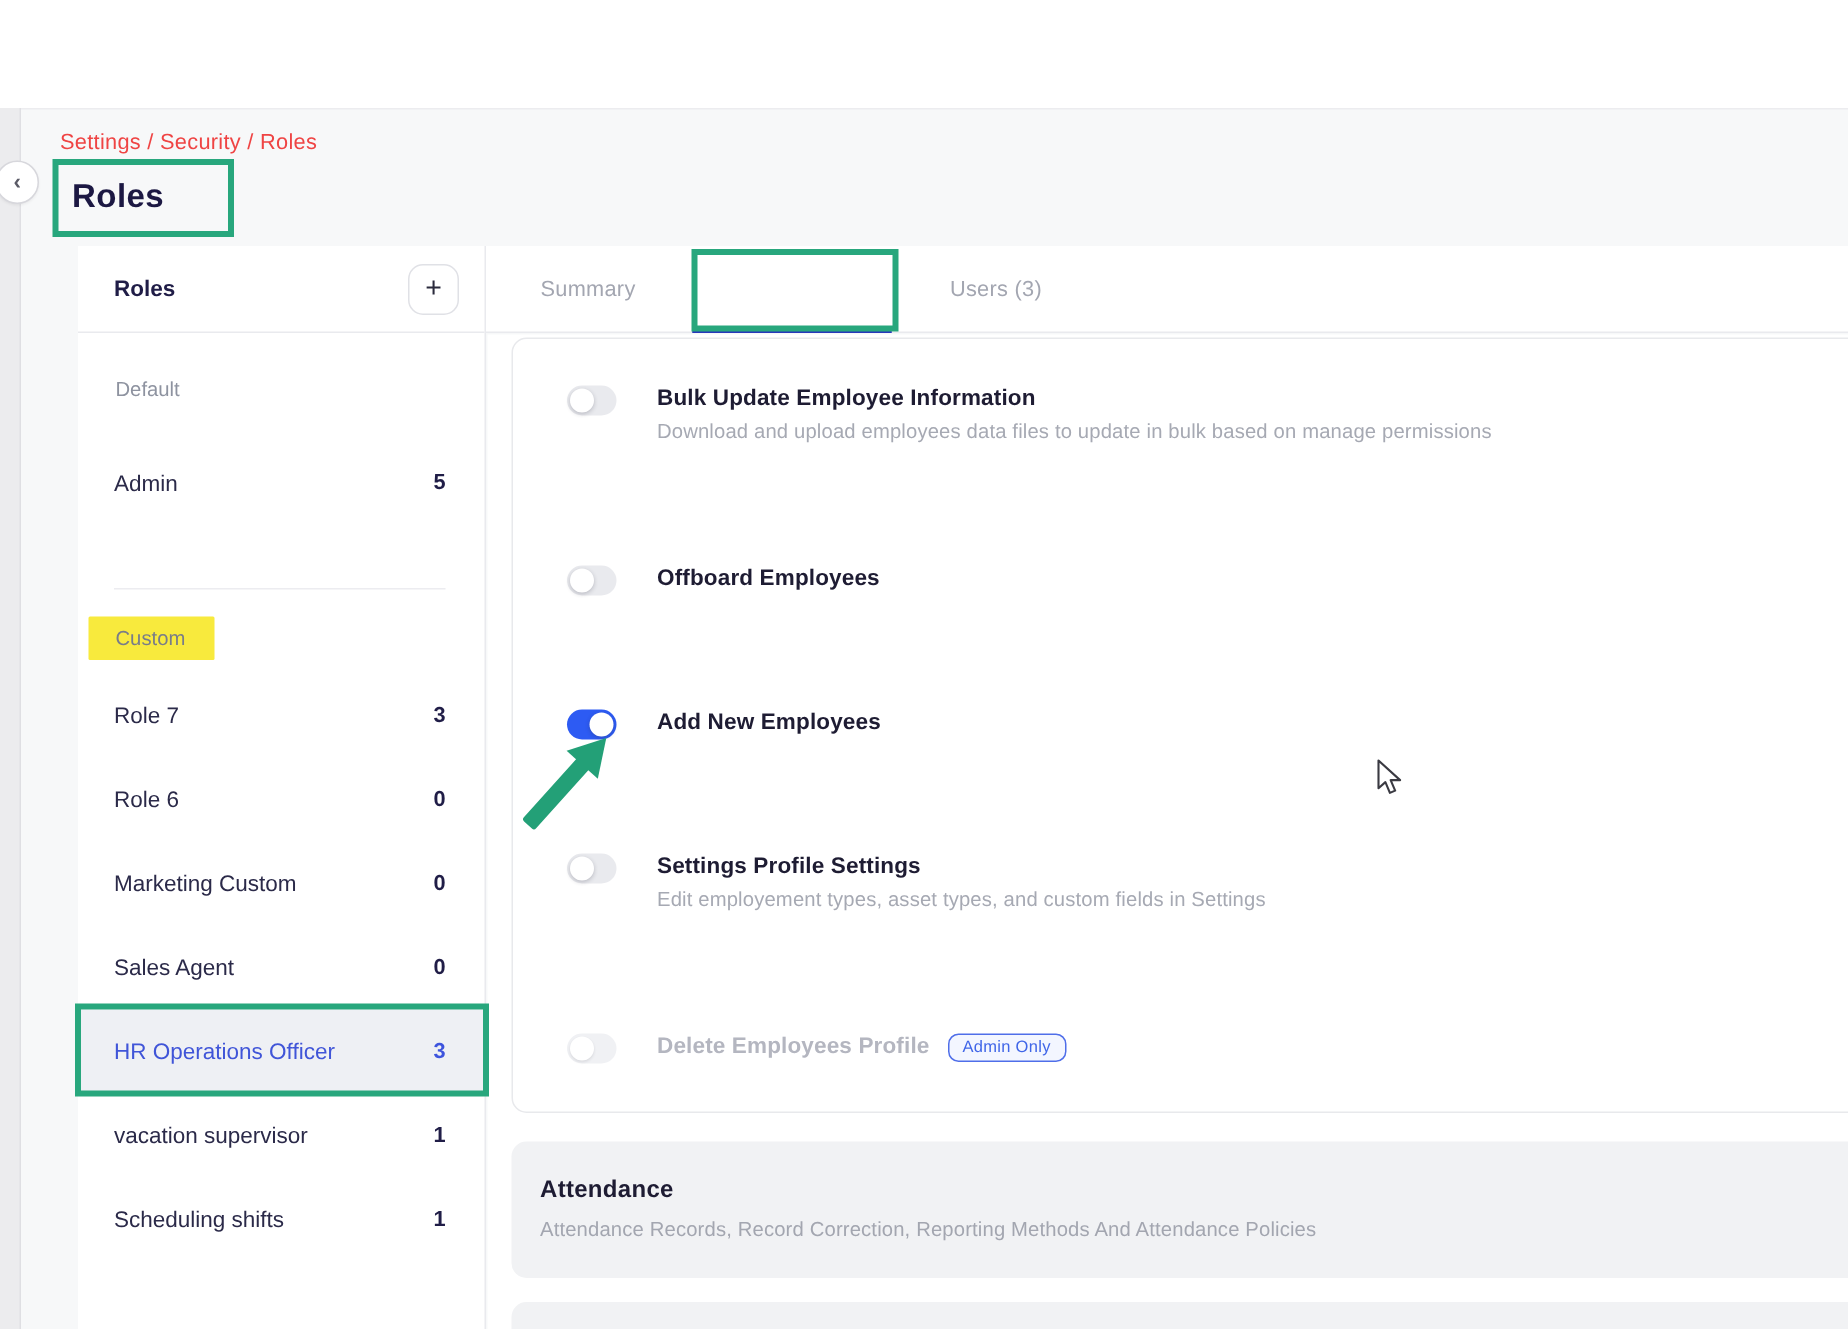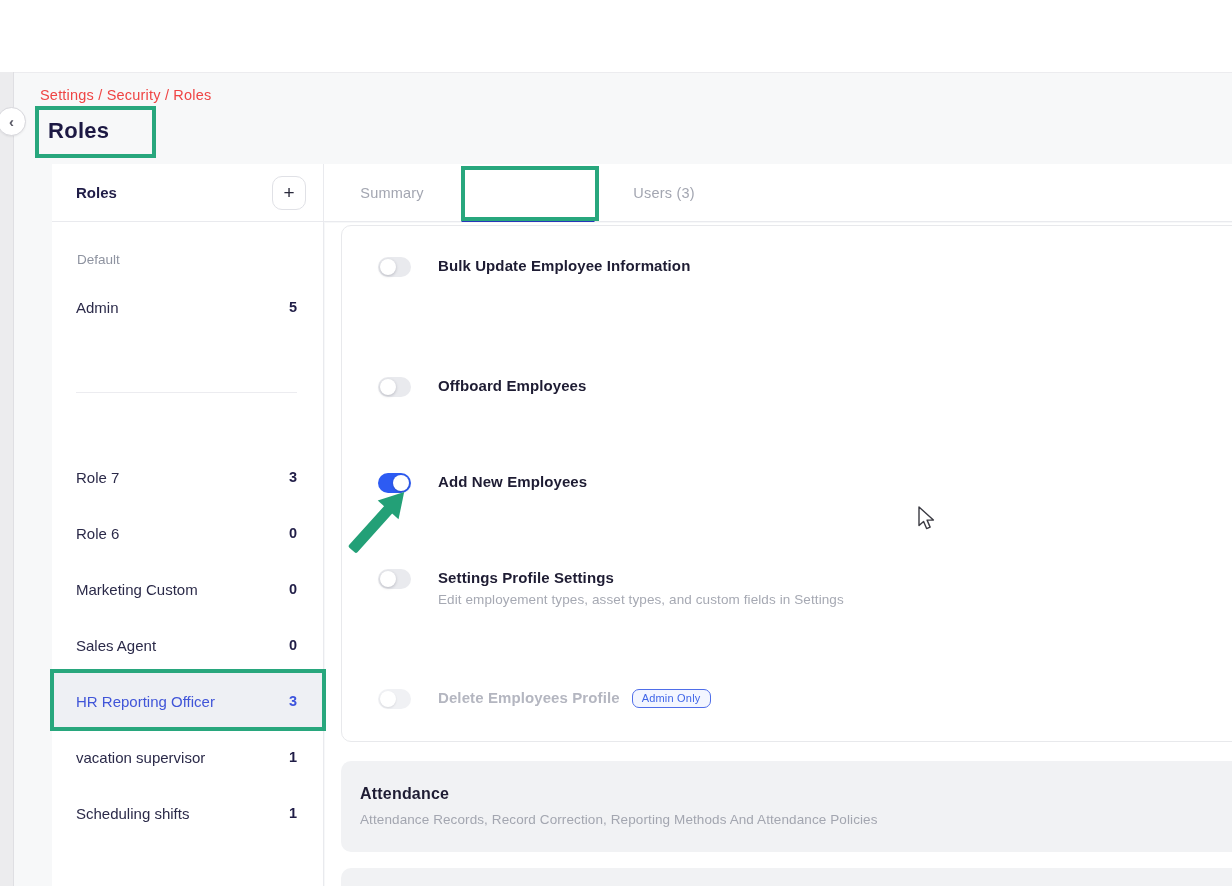--- a/index.html
+++ b/index.html
@@ -97,46 +97,49 @@
   <div class="sidebar">
     <div class="sidebar-header">
       <span class="hdr">Roles</span>
       <button class="add-btn">
         <span>+</span>
       </button>
     </div>
 
     <div class="side-label" style="top:74px;">Default</div>
 
-    <div class="side-row" style="top:115px;">
+    <div class="side-row" style="top:130px;">
       <span>Admin</span>
       <span class="count">5</span>
     </div>
 
     <div class="side-divider" style="top:228px;"></div>
 
+    <div class="side-label" style="top:240px;">
+      <span class="custom-hl">Custom</span>
+    </div>
 
     <div class="side-row" style="top:285px;">
       <span>Role 7</span>
       <span class="count">3</span>
     </div>
     <div class="side-row" style="top:341px;">
       <span>Role 6</span>
       <span class="count">0</span>
     </div>
     <div class="side-row" style="top:397px;">
       <span>Marketing Custom</span>
       <span class="count">0</span>
     </div>
     <div class="side-row" style="top:453px;">
       <span>Sales Agent</span>
       <span class="count">0</span>
     </div>
     <div class="side-row selected" style="top:509px;">
-      <span>HR Reporting Officer</span>
+      <span>HR Operations Officer</span>
       <span class="count">3</span>
     </div>
     <div class="side-row" style="top:565px;">
       <span>vacation supervisor</span>
       <span class="count">1</span>
     </div>
     <div class="side-row" style="top:621px;">
       <span>Scheduling shifts</span>
       <span class="count">1</span>
     </div>
@@ -150,20 +153,21 @@
 
   <div class="content"></div>
 
   <div class="perm-panel">
     <div class="perm-row" style="top:30px;">
       <div class="toggle">
           <div class="knob"></div>
         </div>
       <div class="perm-text">
         <div class="perm-label">Bulk Update Employee Information</div>
+        <div class="perm-desc">Download and upload employees data files to update in bulk based on manage permissions</div>
       </div>
     </div>
 
     <div class="perm-row" style="top:150px;">
       <div class="toggle">
           <div class="knob"></div>
         </div>
       <div class="perm-text">
         <div class="perm-label">Offboard Employees</div>
       </div>

